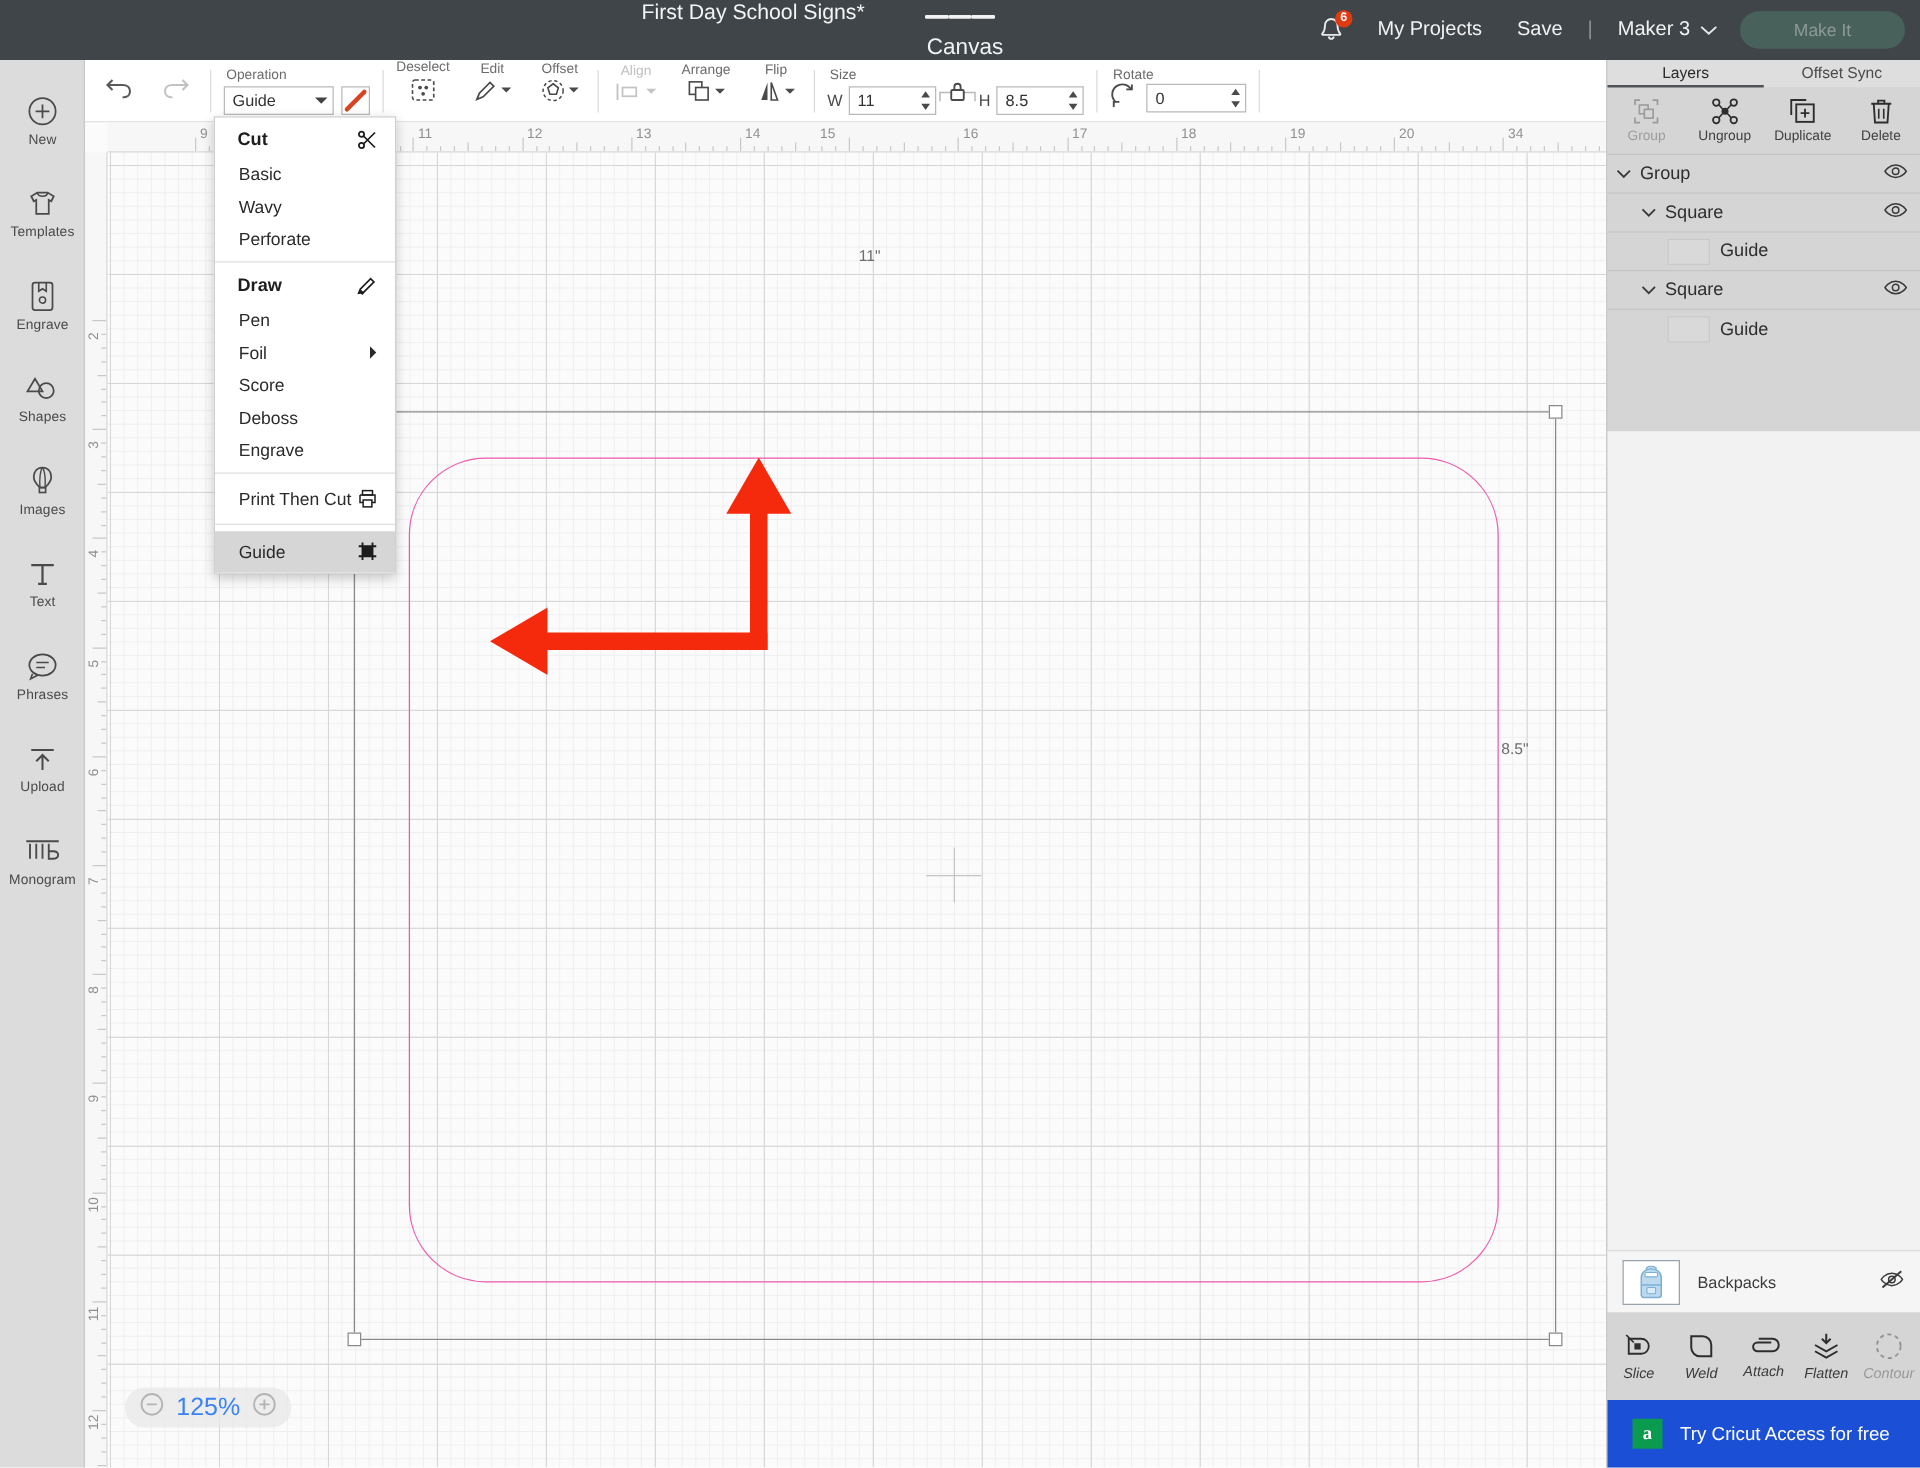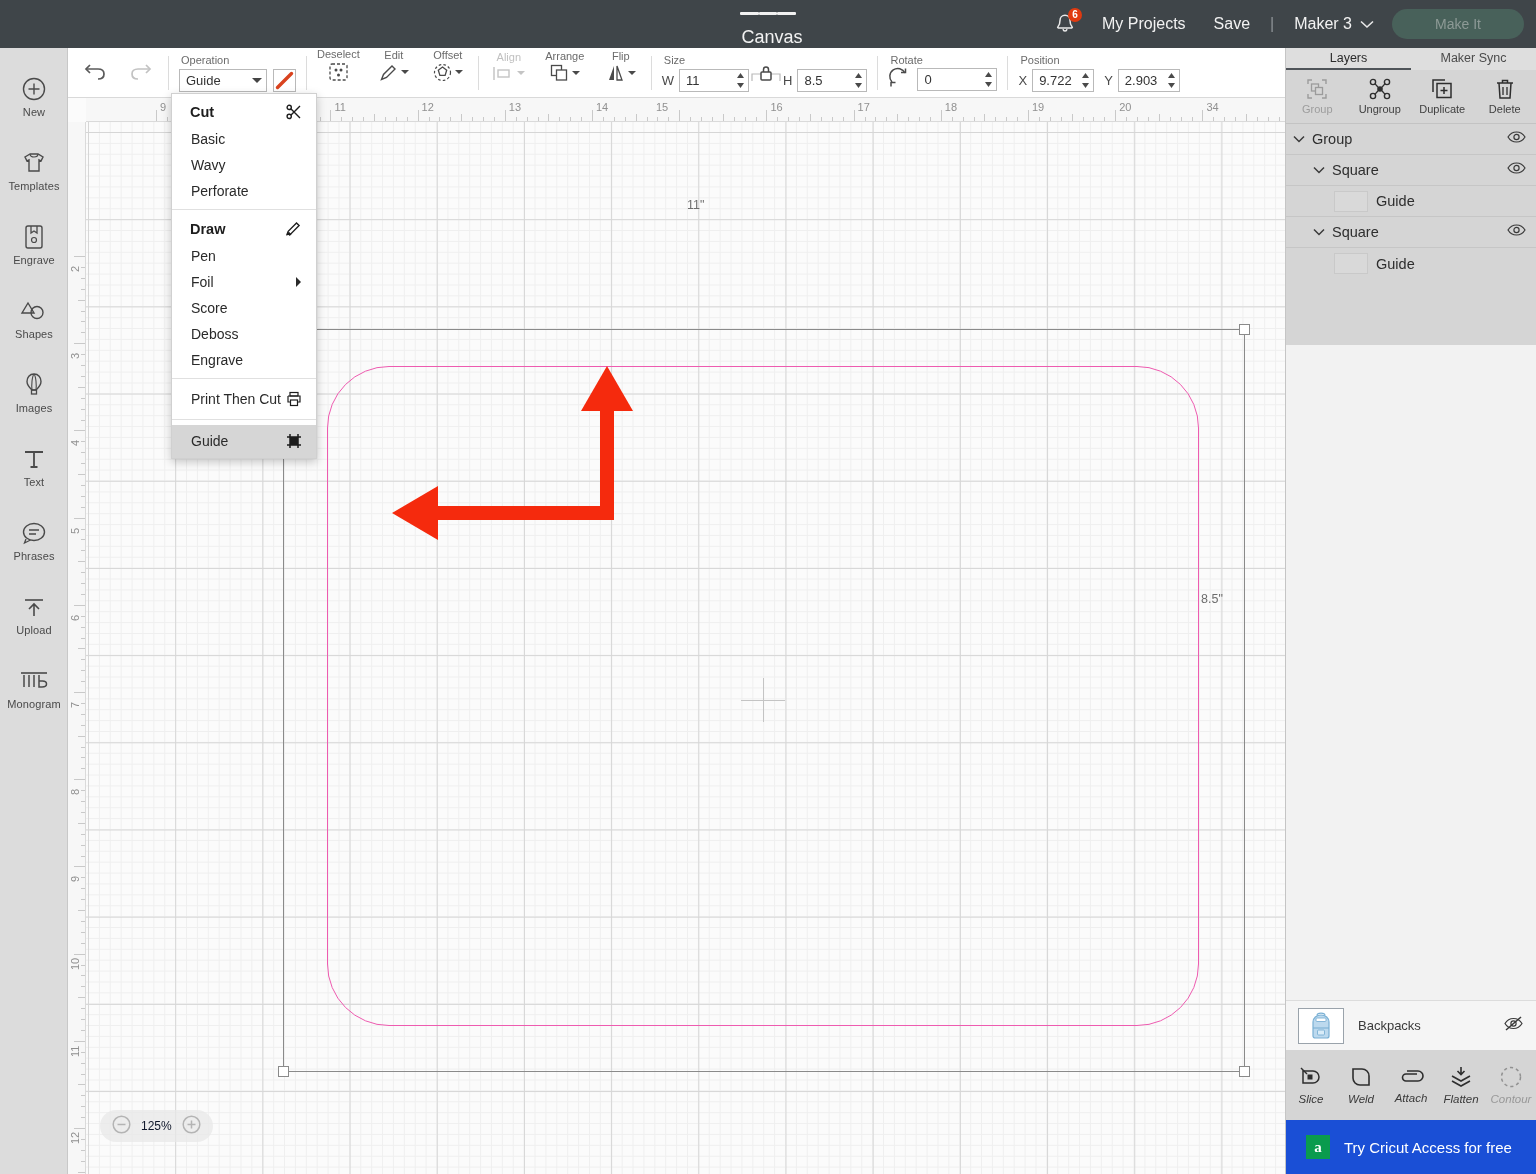--- a/index.html
+++ b/index.html
@@ -165,21 +165,21 @@
   
   #annot { position: absolute; left: 320px; top: 262px; width: 260px; height: 190px; pointer-events: none; }
 
   
   #zoom-pill {
     position: absolute; left: 32px; top: 1012px;
     height: 32px; padding: 0 12px; border-radius: 16px;
     background: rgba(232,232,232,.72);
     display: flex; align-items: center; gap: 10px;
   }
-  #zoom-pill .zval { font-size: 12px; color: #0f172a; }
+  #zoom-pill .zval { font-size: 20px; color: #3b82f6; }
 
   
   #rightpanel {
     position: absolute; left: 1285px; top: 48px; width: 251px; height: 1126px;
     background: #d5d5d5; border-left: 1px solid #c5c5c5;
   }
   #panel-tabs { display: flex; height: 22px; background: #dedede; }
   .ptab {
     flex: 1; text-align: center; font-size: 12.5px; color: #4b4b4b;
     line-height: 21px; cursor: pointer;
@@ -234,20 +234,21 @@
 </head>
 <body>
 
 <div id="topbar" style="background: rgb(63, 69, 73); flex-direction: column;">
   <div id="hamburger">
     <div></div>
       <div></div>
       <div></div>
   </div>
   <span id="canvas-label">Canvas</span>
+  <div id="doc-title">First Day School Signs*</div>
 
   <div id="topbar-right">
     <div class="bell-wrap">
       <svg width="22" height="24" viewBox="0 0 22 24">
         <path d="M11 3.2c-2.9 0-5 2.3-5 5.2 0 4.2-1.3 5.6-2.2 6.6-.3.3-.1.9.4.9h13.6c.5 0 .7-.6.4-.9-.9-1-2.2-2.4-2.2-6.6 0-2.9-2.1-5.2-5-5.2z" fill="none" stroke="#eaeaea" stroke-width="1.5"></path>
         <path d="M9 17.2c.2 1.1 1 1.9 2 1.9s1.8-.8 2-1.9" fill="none" stroke="#eaeaea" stroke-width="1.5"></path>
       </svg>
       <span class="bell-badge" style="background: rgb(224, 58, 16);">6</span>
     </div>
     <span class="tb-link">My Projects</span>
@@ -520,45 +521,20 @@
           <svg width="9" height="17" viewBox="0 0 9 17">
               <path d="M4.5 1l3.5 5H1z" fill="#4a4a4a"></path>
               <path d="M4.5 16L1 11h7z" fill="#4a4a4a"></path>
             </svg>
         </span>
       </div>
     </div>
   </div>
   <div class="tb-divider"></div>
 
-  <div class="tb-group">
-    <span class="grp-title">Position</span>
-    <div class="row-end">
-      <span class="fld-label">X</span>
-      <div class="num-field" style="width:62px;">
-        <span>9.722</span>
-        <span class="spin">
-          <svg width="9" height="17" viewBox="0 0 9 17">
-              <path d="M4.5 1l3.5 5H1z" fill="#4a4a4a"></path>
-              <path d="M4.5 16L1 11h7z" fill="#4a4a4a"></path>
-            </svg>
-        </span>
-      </div>
-      <span class="fld-label" style="margin-left:10px;">Y</span>
-      <div class="num-field" style="width:62px;">
-        <span>2.903</span>
-        <span class="spin">
-          <svg width="9" height="17" viewBox="0 0 9 17">
-              <path d="M4.5 1l3.5 5H1z" fill="#4a4a4a"></path>
-              <path d="M4.5 16L1 11h7z" fill="#4a4a4a"></path>
-            </svg>
-        </span>
-      </div>
-    </div>
-  </div>
 </div>
 
 <div id="canvas-area">
   <div id="grid"></div>
 
   <div id="ruler-h">
       <div class="rh-tick" style="left: 70px; height: 11px;"></div>
       <div class="rh-num" style="left: 74px;">9</div>
       <div class="rh-tick" style="left: 80.9px; height: 4px;"></div>
       <div class="rh-tick" style="left: 91.8px; height: 4px;"></div>
@@ -889,21 +865,21 @@
       <path d="M4 1v14M12 1v14M1 4h14M1 12h14" stroke="#1d1d1d" stroke-width="1.5"></path>
       <rect x="4" y="4" width="8" height="8" fill="#1d1d1d"></rect>
     </svg>
   </div>
 </div>
 
 <div id="rightpanel">
 
   <div id="panel-tabs">
     <div class="ptab active">Layers</div>
-    <div class="ptab">Maker Sync</div>
+    <div class="ptab">Offset Sync</div>
   </div>
 
   <div id="panel-actions">
     <div class="pa-btn dim">
       <svg width="22" height="22" viewBox="0 0 22 22">
         <path d="M2 6V2h4M20 6V2h-4M2 16v4h4M20 16v4h-4" fill="none" stroke="#3f3f3f" stroke-width="1.4"></path>
         <rect x="5.5" y="6" width="7" height="7" fill="none" stroke="#3f3f3f" stroke-width="1.3"></rect>
         <rect x="9.5" y="9.5" width="7" height="7" fill="#d5d5d5" stroke="#3f3f3f" stroke-width="1.3"></rect>
       </svg>
       <span class="cap">Group</span>

